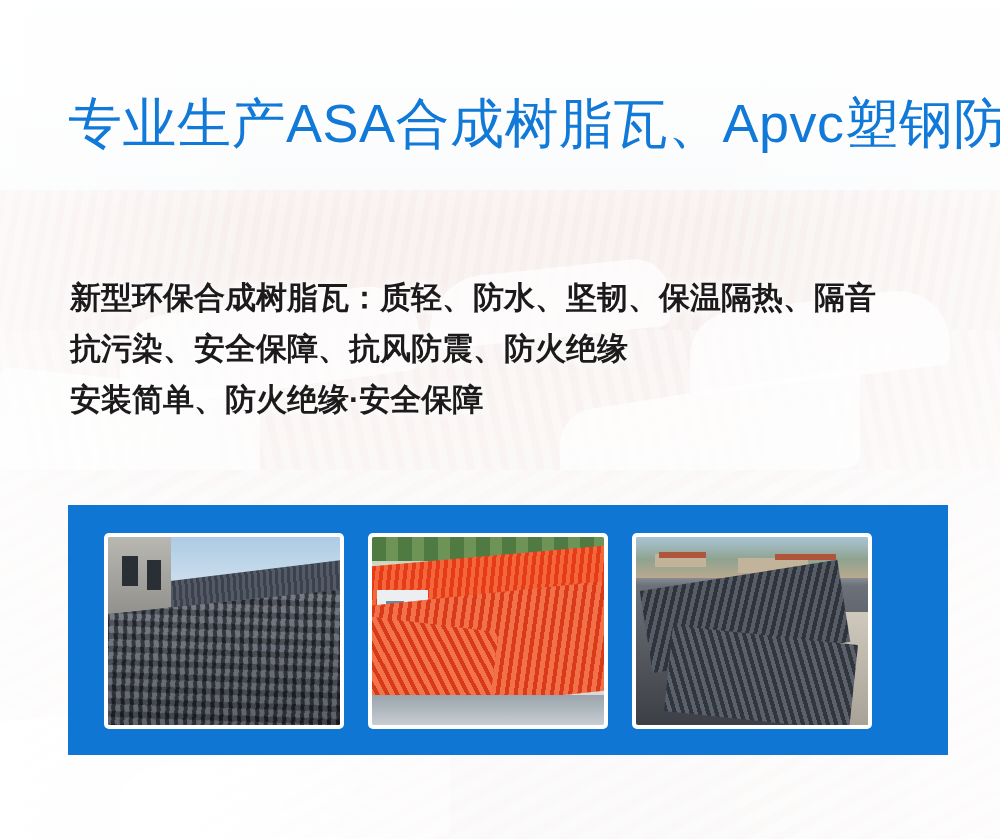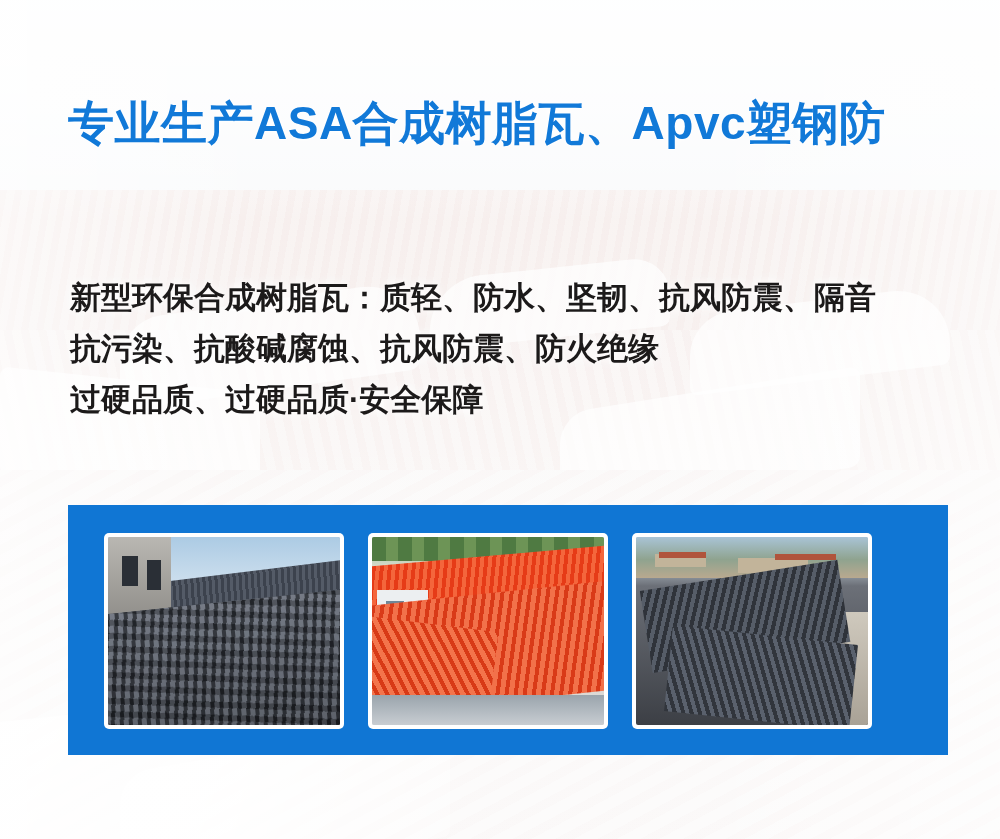--- a/index.html
+++ b/index.html
@@ -76,21 +76,21 @@
         rgba(255,255,255,.86) 100%);
   }
   .bg-haze-side{
     position:absolute;inset:0;
     background:linear-gradient(90deg,rgba(255,255,255,.55) 0%,rgba(255,255,255,.10) 25%,rgba(255,255,255,.10) 72%,rgba(255,255,255,.50) 100%);
   }
 
   
   .headline{
     position:absolute;left:68px;top:92px;width:890px;
-    font-size:46px;font-weight:bold;line-height:62px;
+    font-size:54px;font-weight:normal;line-height:62px;
     letter-spacing:.5px;color:#1179d8;
     text-shadow:0 0 10px rgba(255,255,255,.95),0 0 20px rgba(255,255,255,.85),0 1px 0 rgba(255,255,255,.9);
   }
   .headline div{white-space:nowrap;}
 
   
   .subtitle{
     position:absolute;left:70px;top:272px;width:900px;
     font-size:31px;font-weight:bold;line-height:51px;color:#1c1a1a;
     text-shadow:0 0 8px rgba(255,255,255,.95),0 0 16px rgba(255,255,255,.8);
@@ -178,23 +178,23 @@
     <div class="bg-lower-white2"></div>
     <div class="bg-haze"></div>
     <div class="bg-haze-side"></div>
   </div>
 
   <div class="headline">
     <div>专业生产ASA合成树脂瓦、Apvc塑钢防</div>
   </div>
 
   <div class="subtitle">
-    <div>新型环保合成树脂瓦：质轻、防水、坚韧、抗风防震、隔音</div>
-    <div>抗污染、抗酸碱腐蚀、抗风防震、防火绝缘</div>
-    <div>过硬品质、过硬品质·安全保障</div>
+    <div>新型环保合成树脂瓦：质轻、防水、坚韧、保温隔热、隔音</div>
+    <div>抗污染、安全保障、抗风防震、防火绝缘</div>
+    <div>安装简单、防火绝缘·安全保障</div>
   </div>
 
   <div class="panel">
     <div class="photos">
 
       <div class="photo p1">
         <div class="inner">
           <div class="sky"></div>
           <div class="bgroof"></div>
           <div class="wallL"></div>

